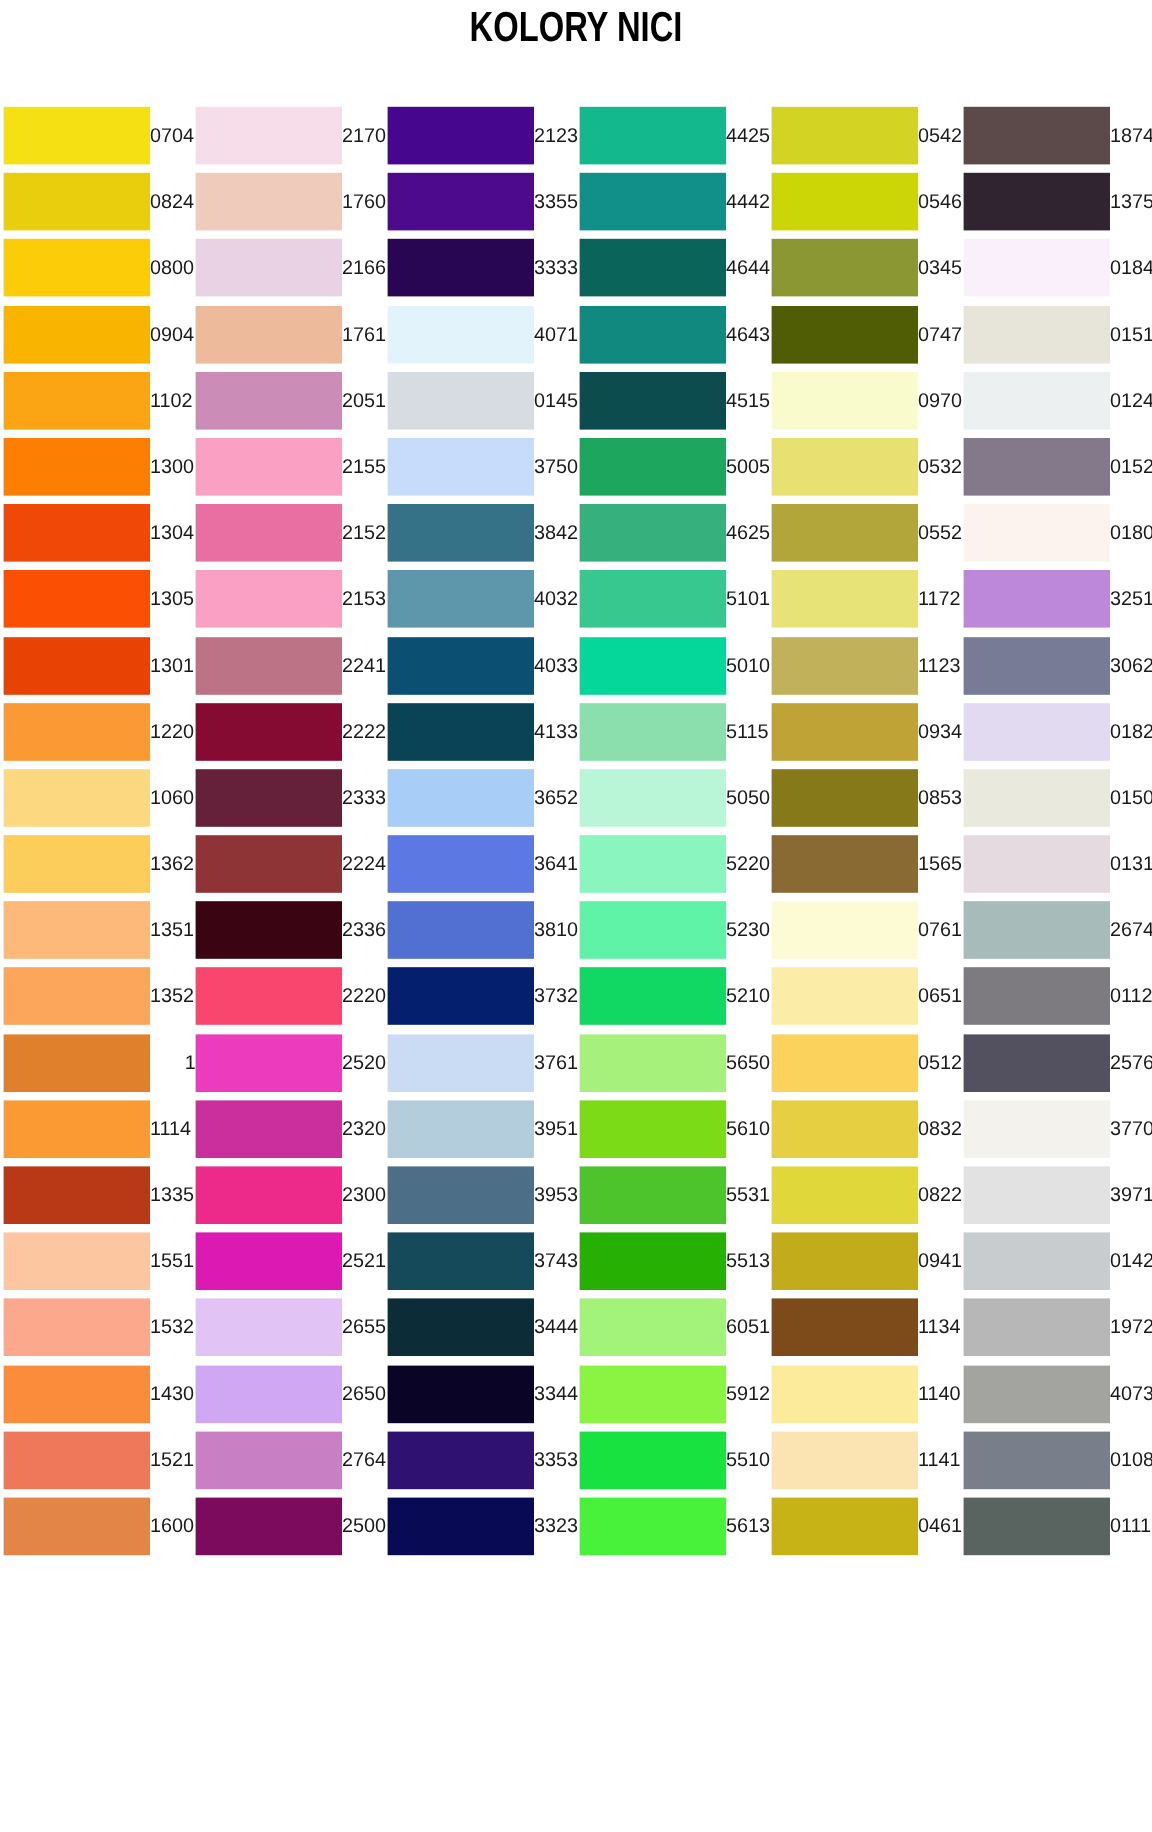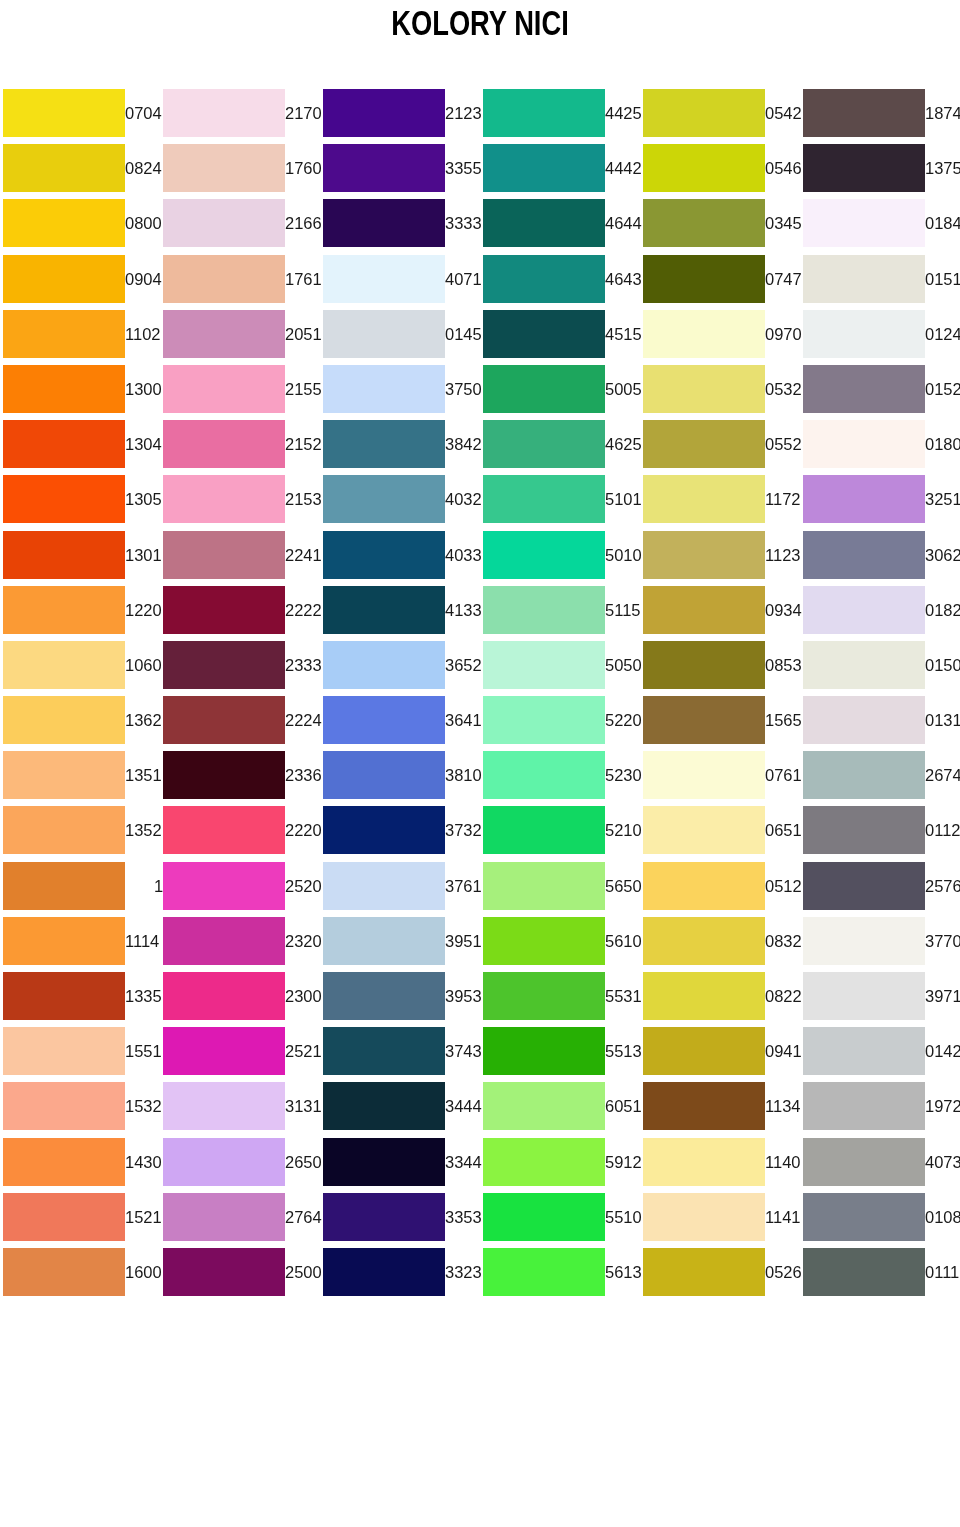--- a/index.html
+++ b/index.html
@@ -513,21 +513,21 @@
       <div class="cell" style="width: 160px;">
         <div class="swatch" title="0142" style="width: 122px; background: rgb(200, 204, 206);"></div>
         <div class="code" style="left: 123px; width: 40px;">0142</div>
       </div>
       <div class="cell" style="width: 160px;">
         <div class="swatch" title="1532" style="width: 122px; background: rgb(251, 168, 140);"></div>
         <div class="code" style="left: 123px; width: 40px;">1532</div>
       </div>
       <div class="cell" style="width: 160px;">
         <div class="swatch" title="2655" style="width: 122px; background: rgb(226, 195, 245);"></div>
-        <div class="code" style="left: 123px; width: 40px;">3131</div>
+        <div class="code" style="left: 123px; width: 40px;">2655</div>
       </div>
       <div class="cell" style="width: 160px;">
         <div class="swatch" title="3444" style="width: 122px; background: rgb(12, 44, 56);"></div>
         <div class="code" style="left: 123px; width: 40px;">3444</div>
       </div>
       <div class="cell" style="width: 160px;">
         <div class="swatch" title="6051" style="width: 122px; background: rgb(163, 242, 121);"></div>
         <div class="code" style="left: 123px; width: 40px;">6051</div>
       </div>
       <div class="cell" style="width: 160px;">
@@ -597,21 +597,21 @@
       <div class="cell" style="width: 160px;">
         <div class="swatch" title="3323" style="width: 122px; background: rgb(8, 11, 83);"></div>
         <div class="code" style="left: 123px; width: 40px;">3323</div>
       </div>
       <div class="cell" style="width: 160px;">
         <div class="swatch" title="5613" style="width: 122px; background: rgb(72, 242, 59);"></div>
         <div class="code" style="left: 123px; width: 40px;">5613</div>
       </div>
       <div class="cell" style="width: 160px;">
         <div class="swatch" title="0842" style="width: 122px; background: rgb(200, 179, 23);"></div>
-        <div class="code" style="left: 123px; width: 40px;">0526</div>
+        <div class="code" style="left: 123px; width: 40px;">0461</div>
       </div>
       <div class="cell" style="width: 160px;">
         <div class="swatch" title="0111" style="width: 122px; background: rgb(89, 100, 96);"></div>
         <div class="code" style="left: 123px; width: 40px;">0111</div>
       </div>
     </div>
 
 </div>
 
 </body></html>

